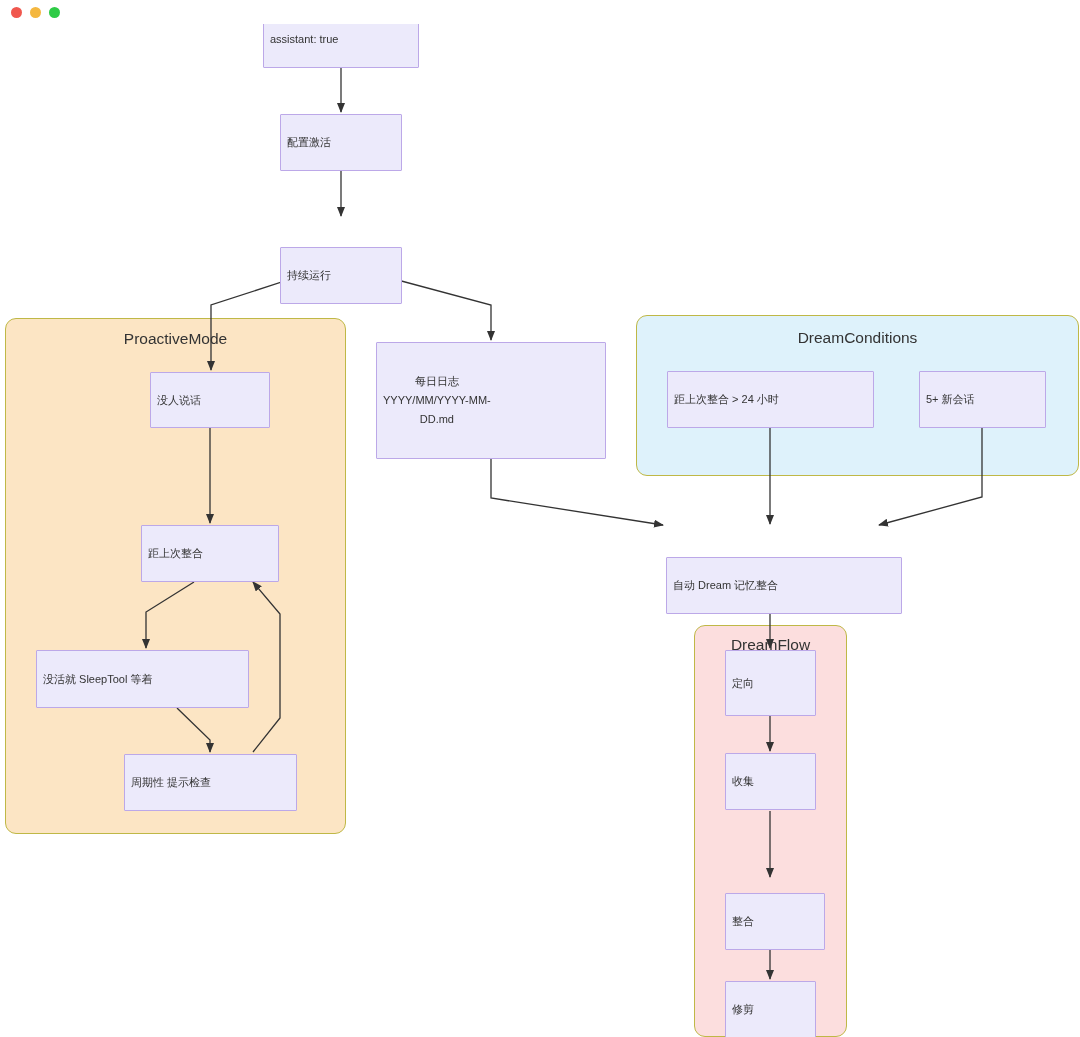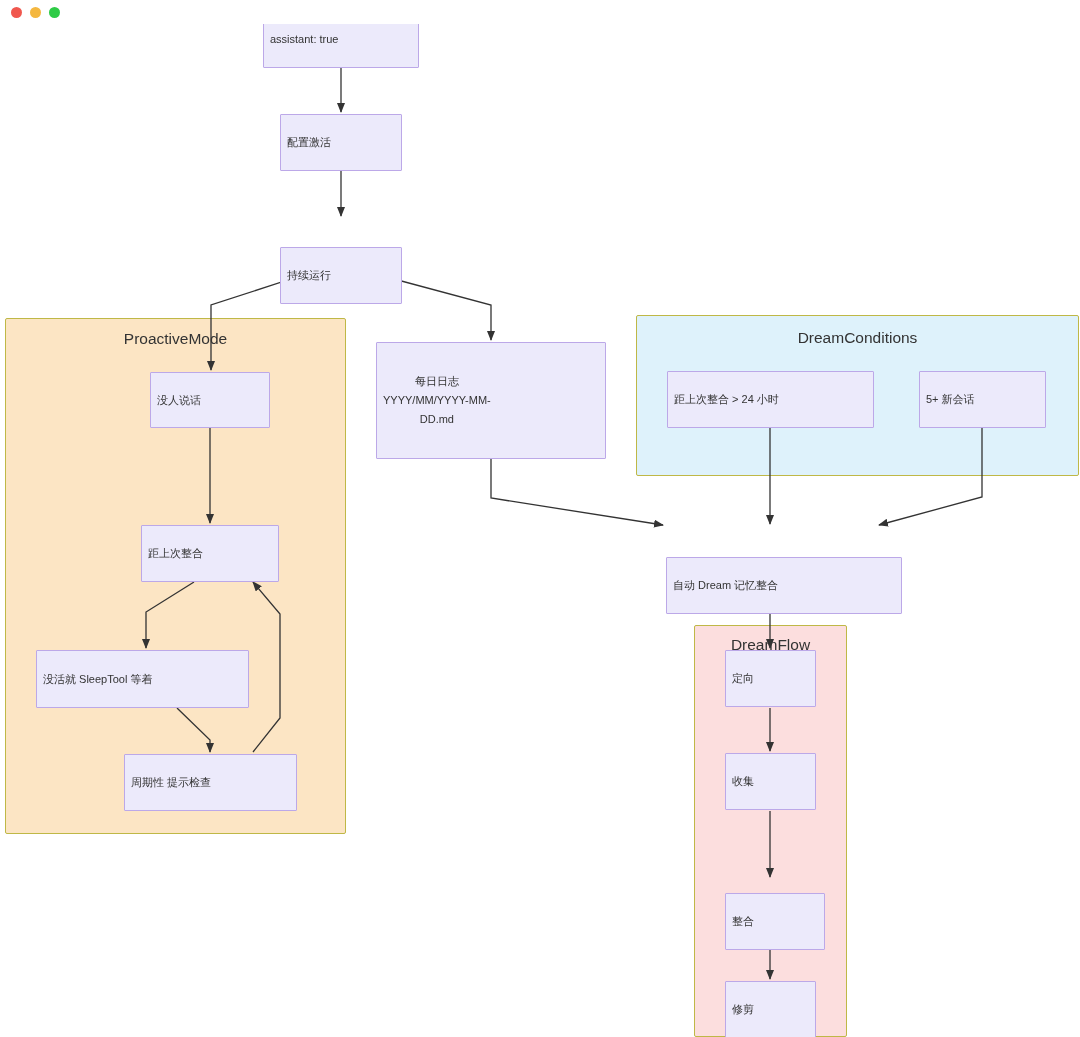--- a/index.html
+++ b/index.html
@@ -49,21 +49,21 @@
     width: 1080px;
     height: 1037px;
     z-index: 10;
     pointer-events: none;
   }
 
   
   .cluster {
     position: absolute;
     border: 1px solid #BFB846;
-    border-radius: 2px;
+    border-radius: 11px;
     z-index: 5;
     box-sizing: border-box;
   }
   .cluster-label {
     position: absolute;
     left: 0;
     width: 100%;
     text-align: center;
     font-size: 15.5px;
     color: #333333;
@@ -184,21 +184,21 @@
   </div>
 
   <div class="node" style="left:919px; top:371px; width:127px; height:57px;">
     <span class="node-label">5+ 新会话</span>
   </div>
 
   <div class="node" style="left:666px; top:525px; width:236px; height:57px;margin-top:32px;">
     <span class="node-label">自动 Dream 记忆整合</span>
   </div>
 
-  <div class="node" style="left:725px; top:650px; width:91px; height:57px;">
+  <div class="node" style="left:725px; top:650px; width:91px; height:66px;">
     <span class="node-label">定向</span>
   </div>
 
   <div class="node" style="left:725px; top:753px; width:91px; height:57px;font-family:Liberation Serif, serif;">
     <span class="node-label">收集</span>
   </div>
 
   <div class="node" style="left:725px; top:893px; width:100px; height:57px;font-family:Liberation Serif, serif;">
     <span class="node-label">整合</span>
   </div>

